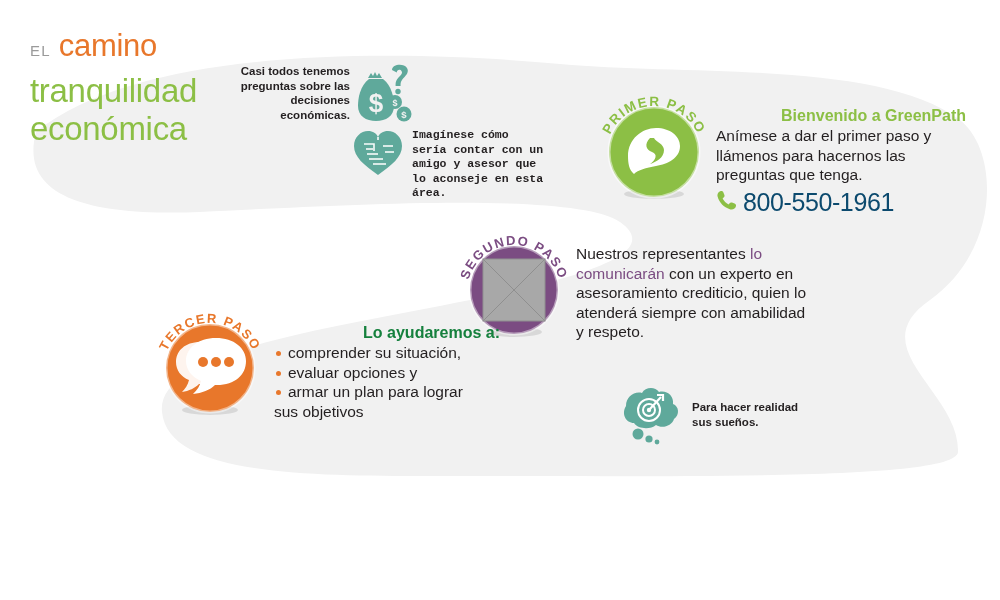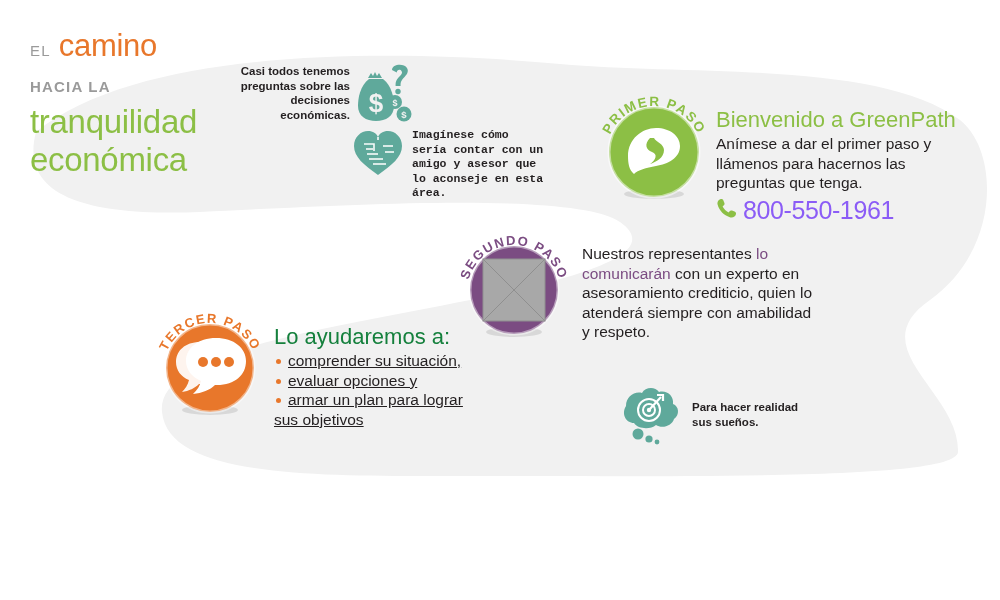--- a/index.html
+++ b/index.html
@@ -47,46 +47,46 @@
   #note1 .ico { margin-left: 6px; }
   #note2 { left: 352px; top: 128px; font-family: Liberation Mono, monospace; }
   #note2 .note-text { width: 136px; text-align: left; margin-left: 8px; }
   #note3 { left: 608px; top: 386px; }
   #note3 .note-text { width: 110px; text-align: left; margin-left: 6px; margin-top: 14px; }
 
   
   .step { position: absolute; }
   .step-badge { position: absolute; left: 0; top: 0; }
   .step-body { position: absolute; }
-  .step-title { font-size: 22px; font-weight: normal; margin-bottom: 1px; }
+  .step-title { font-size: 16px; font-weight: bold; margin-bottom: 1px; text-align: right; }
   .step-para { font-size: 15.5px; line-height: 19.5px; color: #231f20; }
 
   
   #step1 { left: 598px; top: 82px; }
   #step1 .step-body { left: 118px; top: 25px; width: 250px; }
   #step1 .step-title { color: #8CBF45; }
   .phone-line {
     display: flex; align-items: center; gap: 5px;
     margin-top: 3px;
   }
-  .phone-num { font-size: 25px; color: #8b5cf6; letter-spacing: -0.4px; }
+  .phone-num { font-size: 25px; color: #0c4a6e; letter-spacing: -0.4px; }
 
   
   #step2 { left: 458px; top: 222px; }
-  #step2 .step-body { left: 124px; top: 22px; width: 232px; }
+  #step2 .step-body { left: 118px; top: 22px; width: 232px; }
   .hl-purple { color: #7B4C82; }
 
   
   #step3 { left: 152px; top: 298px; }
   #step3 .step-body { left: 122px; top: 26px; width: 226px; }
   #step3 .step-title { color: #15803d; }
   .blist { list-style: none; margin: 0; padding: 0; }
   .blist li {
     position: relative; padding-left: 14px;
-    font-size: 15.5px; line-height: 19.5px; color: #231f20; text-decoration: underline;
+    font-size: 15.5px; line-height: 19.5px; color: #231f20;
   }
   .blist li::before {
     content: ""; position: absolute; left: 2px; top: 8px;
     width: 5px; height: 5px; border-radius: 50%;
     background: #E8772B;
   }
   .blist li.cont { padding-left: 0; }
   .blist li.cont::before { display: none; }
 </style>
 </head>
@@ -119,21 +119,20 @@
              C 600 274 660 250 620 222
              C 575 190 330 206 200 212
              C 96 216 18 200 36 132 Z" fill="#F1F1F1"></path>
   </svg>
 
   <div class="headline">
     <div class="hl-row1">
       <span class="hl-el">EL</span>
       <span class="hl-camino">camino</span>
     </div>
-    <div class="hl-hacia">HACIA LA</div>
     <div class="hl-green">
       <div>tranquilidad</div>
       <div>económica</div>
     </div>
   </div>
 
   <div class="note" id="note1">
     <div class="note-text">Casi todos tenemos preguntas sobre las decisiones económicas.</div>
     <div class="ico">
       <svg width="56" height="60" viewBox="0 0 56 60">

